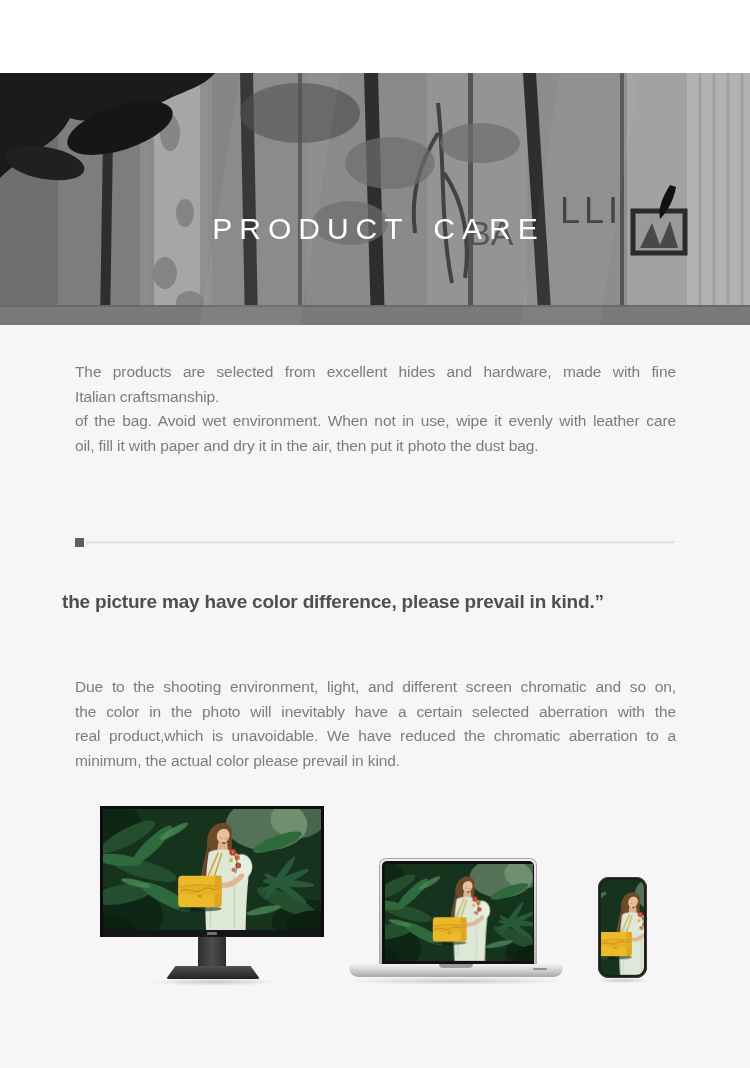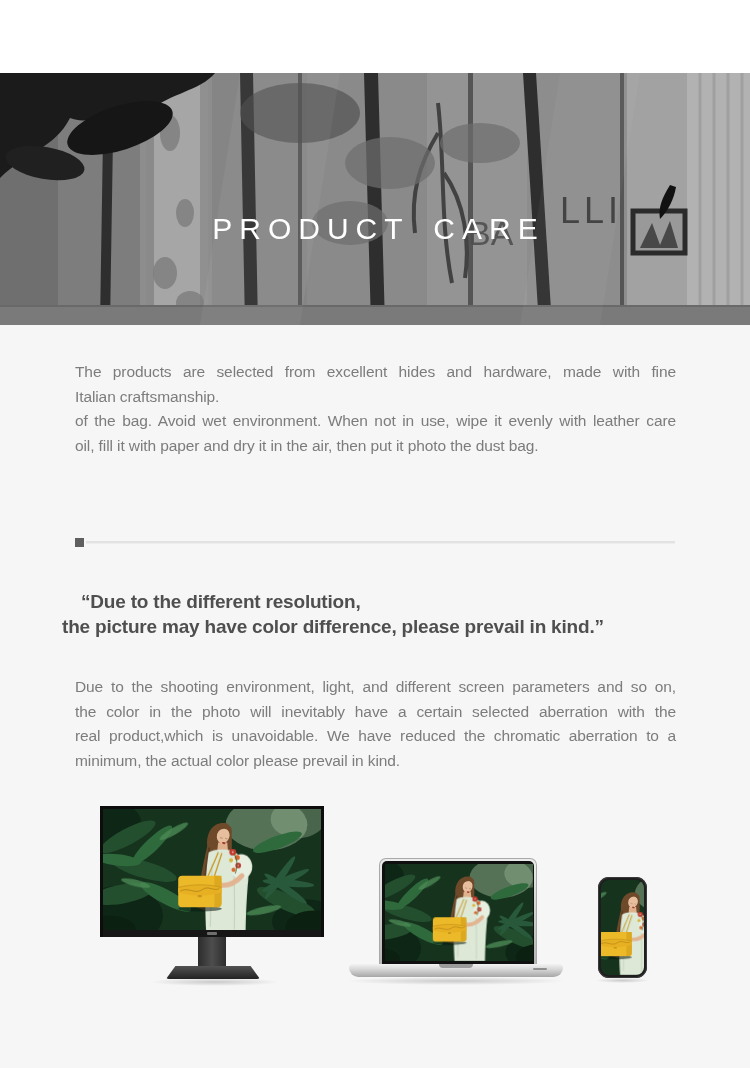--- a/index.html
+++ b/index.html
@@ -234,26 +234,25 @@
     <div class="tline">of the bag. Avoid wet environment. When not in use, wipe it evenly with leather care</div>
     <div class="tline last">oil, fill it with paper and dry it in the air, then put it photo the dust bag.</div>
   </div>
 
   <div class="divider">
     <span class="divider-square"></span>
     <span class="divider-line"></span>
   </div>
 
   <div class="quote-block">
-    <div class="quote-line indent">“Due to the different resolution,</div>
     <div class="quote-line">the picture may have color difference, please prevail in kind.”</div>
   </div>
 
   <div class="notice-block">
-    <div class="tline">Due to the shooting environment, light, and different screen parameters and so on,</div>
+    <div class="tline">Due to the shooting environment, light, and different screen chromatic and so on,</div>
     <div class="tline">the color in the photo will inevitably have a certain selected aberration with the</div>
     <div class="tline">real product,which is unavoidable. We have reduced the chromatic aberration to a</div>
     <div class="tline last">minimum, the actual color please prevail in kind.</div>
   </div>
 
   <div class="devices">
 
     <div class="monitor-screen">
       <svg viewBox="0 0 1600 920" preserveAspectRatio="xMidYMid slice">
         <use href="#scene"></use>

